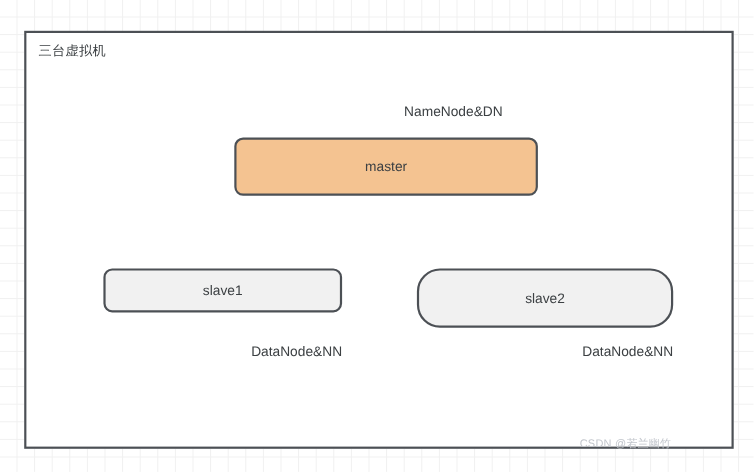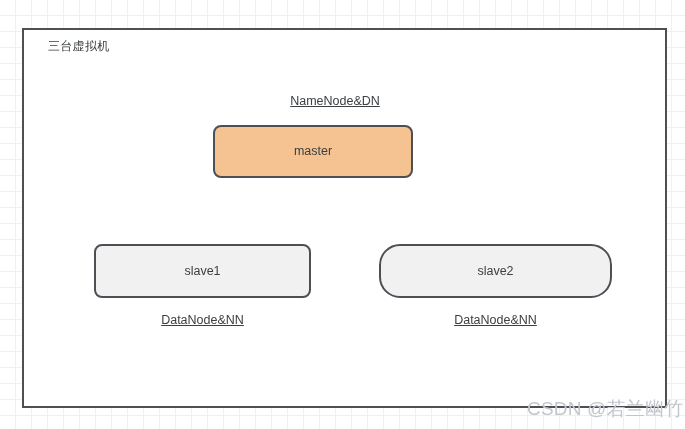--- a/index.html
+++ b/index.html
@@ -34,21 +34,21 @@
     top: 28px;
     width: 645px;
     height: 380px;
     border: 2px solid #4c5055;
     background: #ffffff;
     box-sizing: border-box;
   }
 
   #frame-title {
     position: absolute;
-    left: 48px;
+    left: 35px;
     top: 38px;
     font-size: 12px;
     color: #3c4043;
     letter-spacing: 0.3px;
     white-space: nowrap;
   }
 
   
   .node {
     position: absolute;
@@ -63,48 +63,47 @@
     color: #3c4043;
     line-height: 1.45;
   }
   .node .node-line {
     white-space: nowrap;
   }
 
   #node-master {
     left: 213px;
     top: 125px;
-    width: 200px;
+    width: 276px;
     height: 53px;
     background: #f4c391;
   }
   #node-slave1 {
     left: 94px;
     top: 244px;
     width: 217px;
-    height: 54px;
+    height: 40px;
     background: #f1f1f1;
   }
   #node-slave2 {
     left: 379px;
     top: 244px;
     width: 233px;
     height: 54px;
     background: #f1f1f1;
     border-radius: 21px;
   }
 
   
   .caption {
     position: absolute;
     font-size: 12.5px;
     color: #3c4043;
     white-space: nowrap;
-    text-align: center;
-    text-decoration: underline;
+    text-align: right;
   }
   #caption-master-role {
     left: 213px;
     top: 94px;
     width: 244px;
   }
   #caption-slave1-role {
     left: 94px;
     top: 313px;
     width: 217px;
@@ -123,21 +122,21 @@
     width: 685px;
     height: 429px;
     pointer-events: none;
   }
 
   
   #watermark {
     position: absolute;
     left: 527px;
     top: 396px;
-    font-size: 19px;
+    font-size: 10px;
     color: #c2c6cc;
     white-space: nowrap;
     letter-spacing: 0.2px;
   }
 </style>
 </head>
 <body>
 
 <div id="canvas">
 

